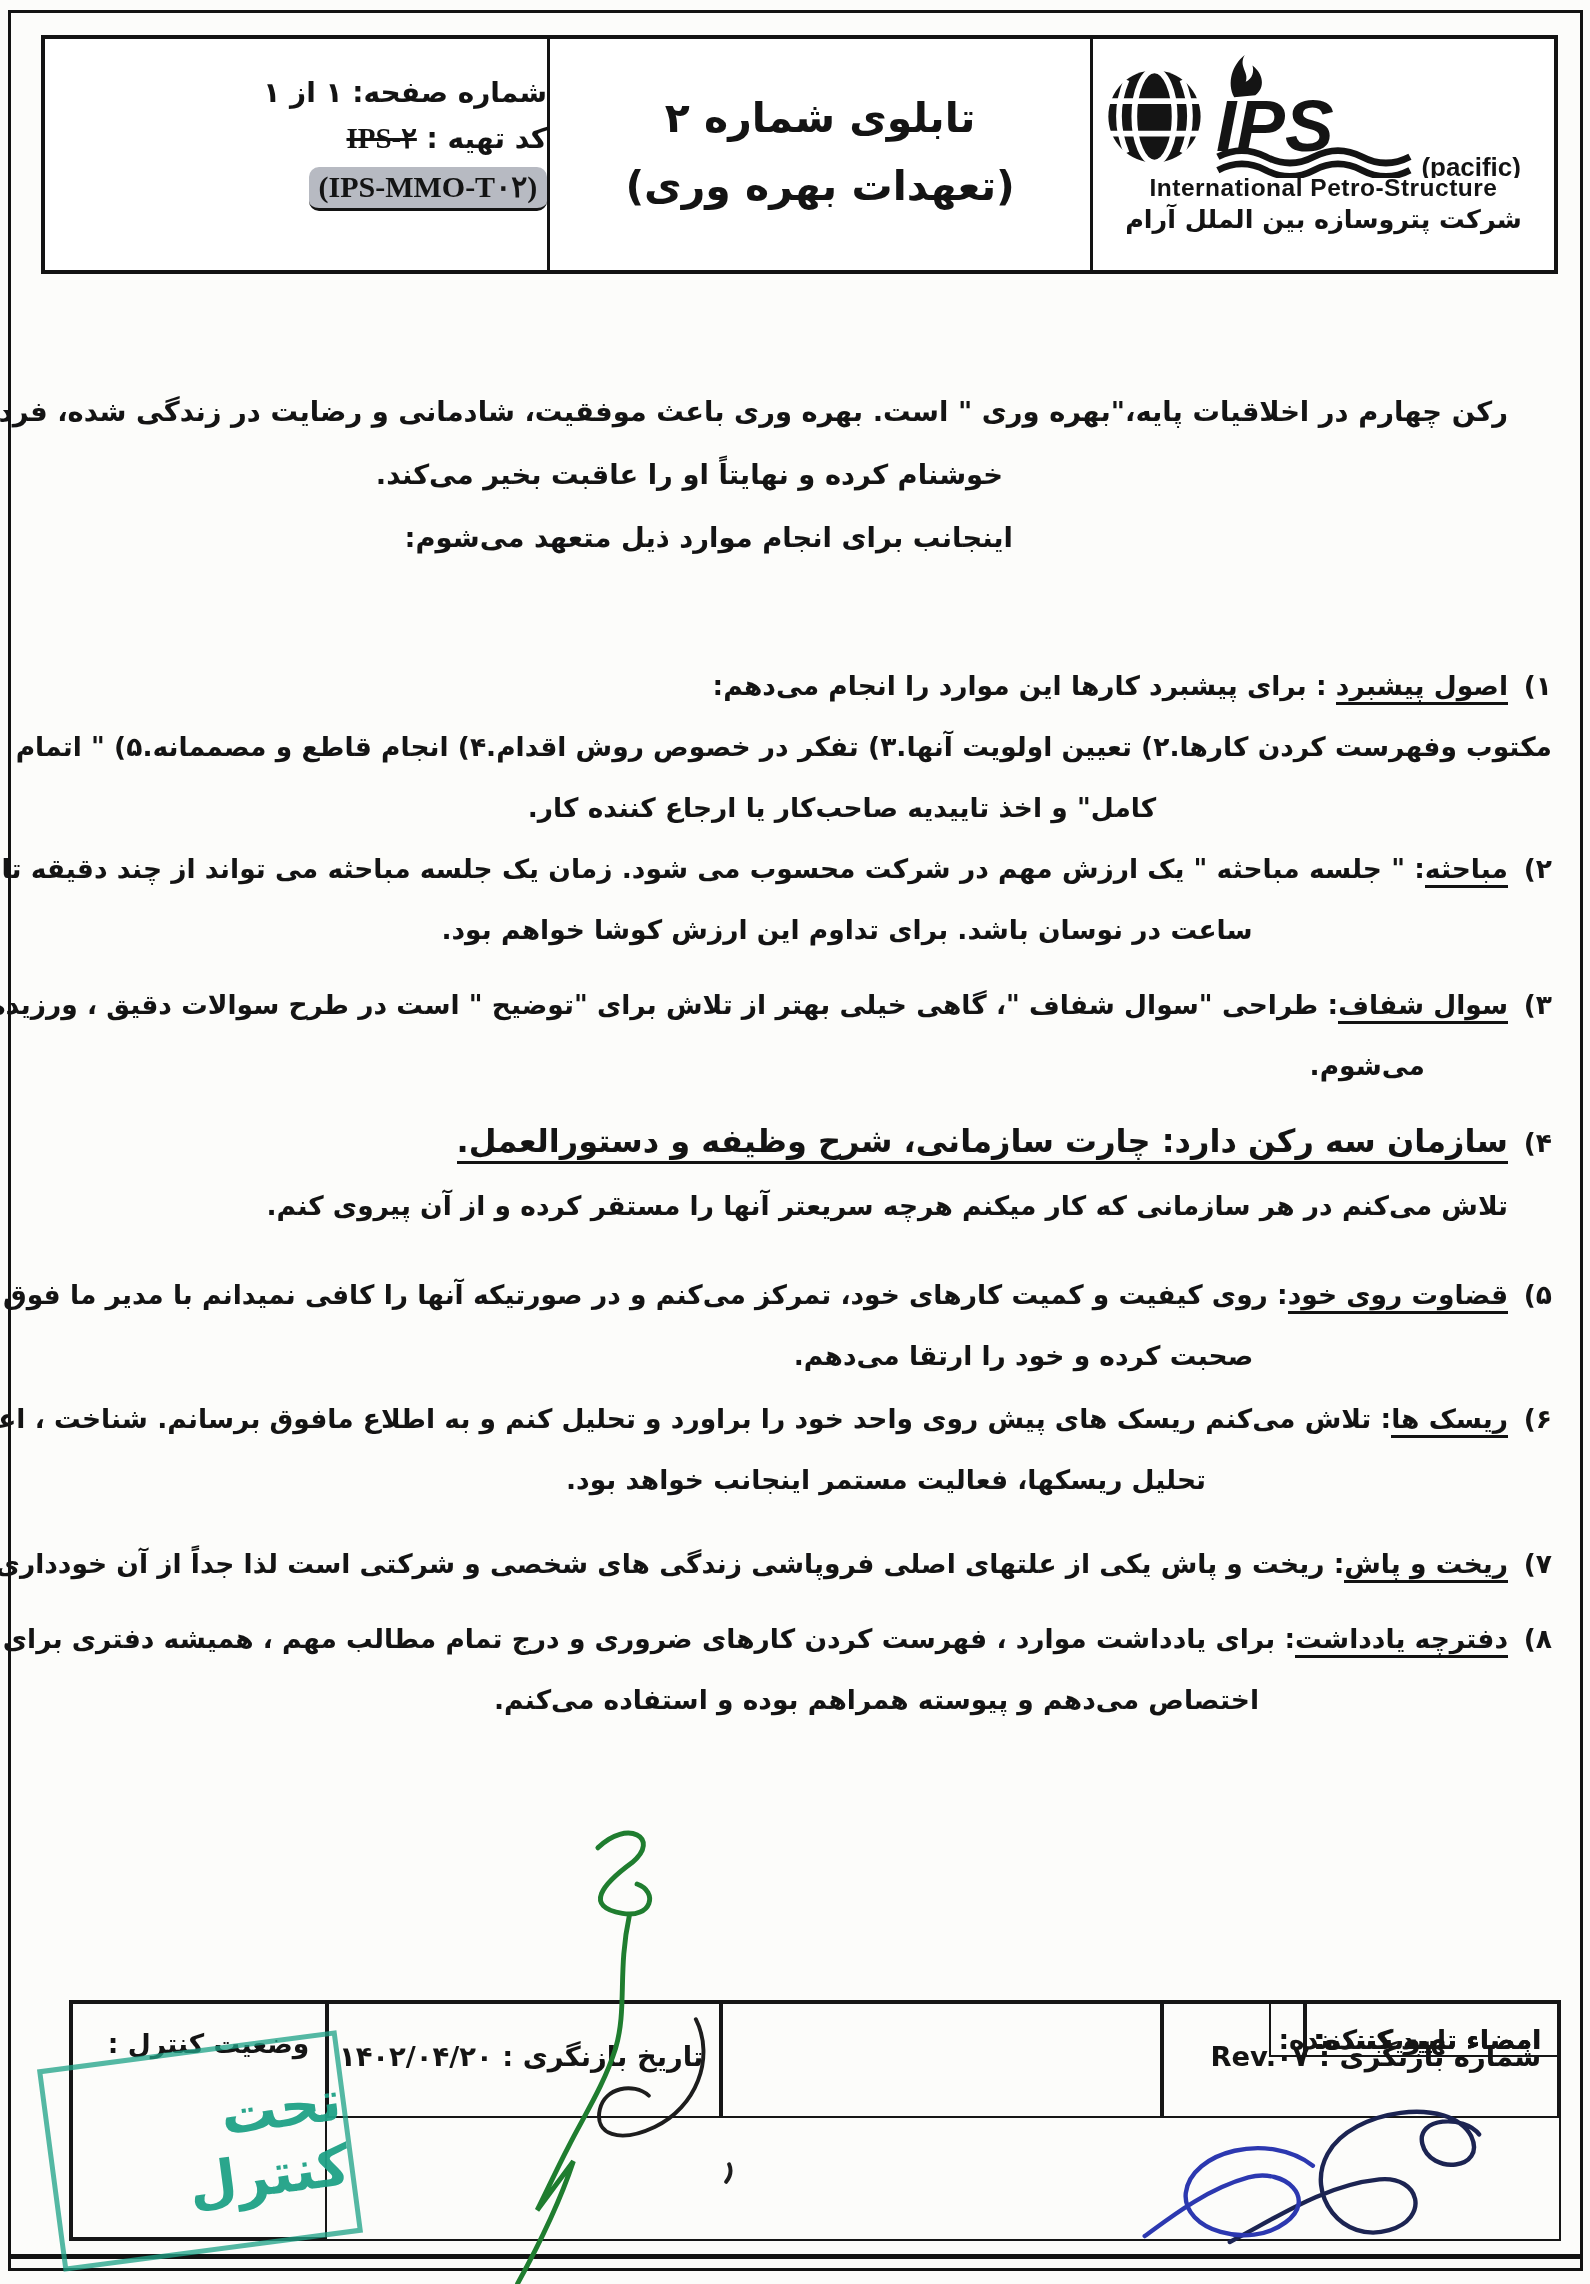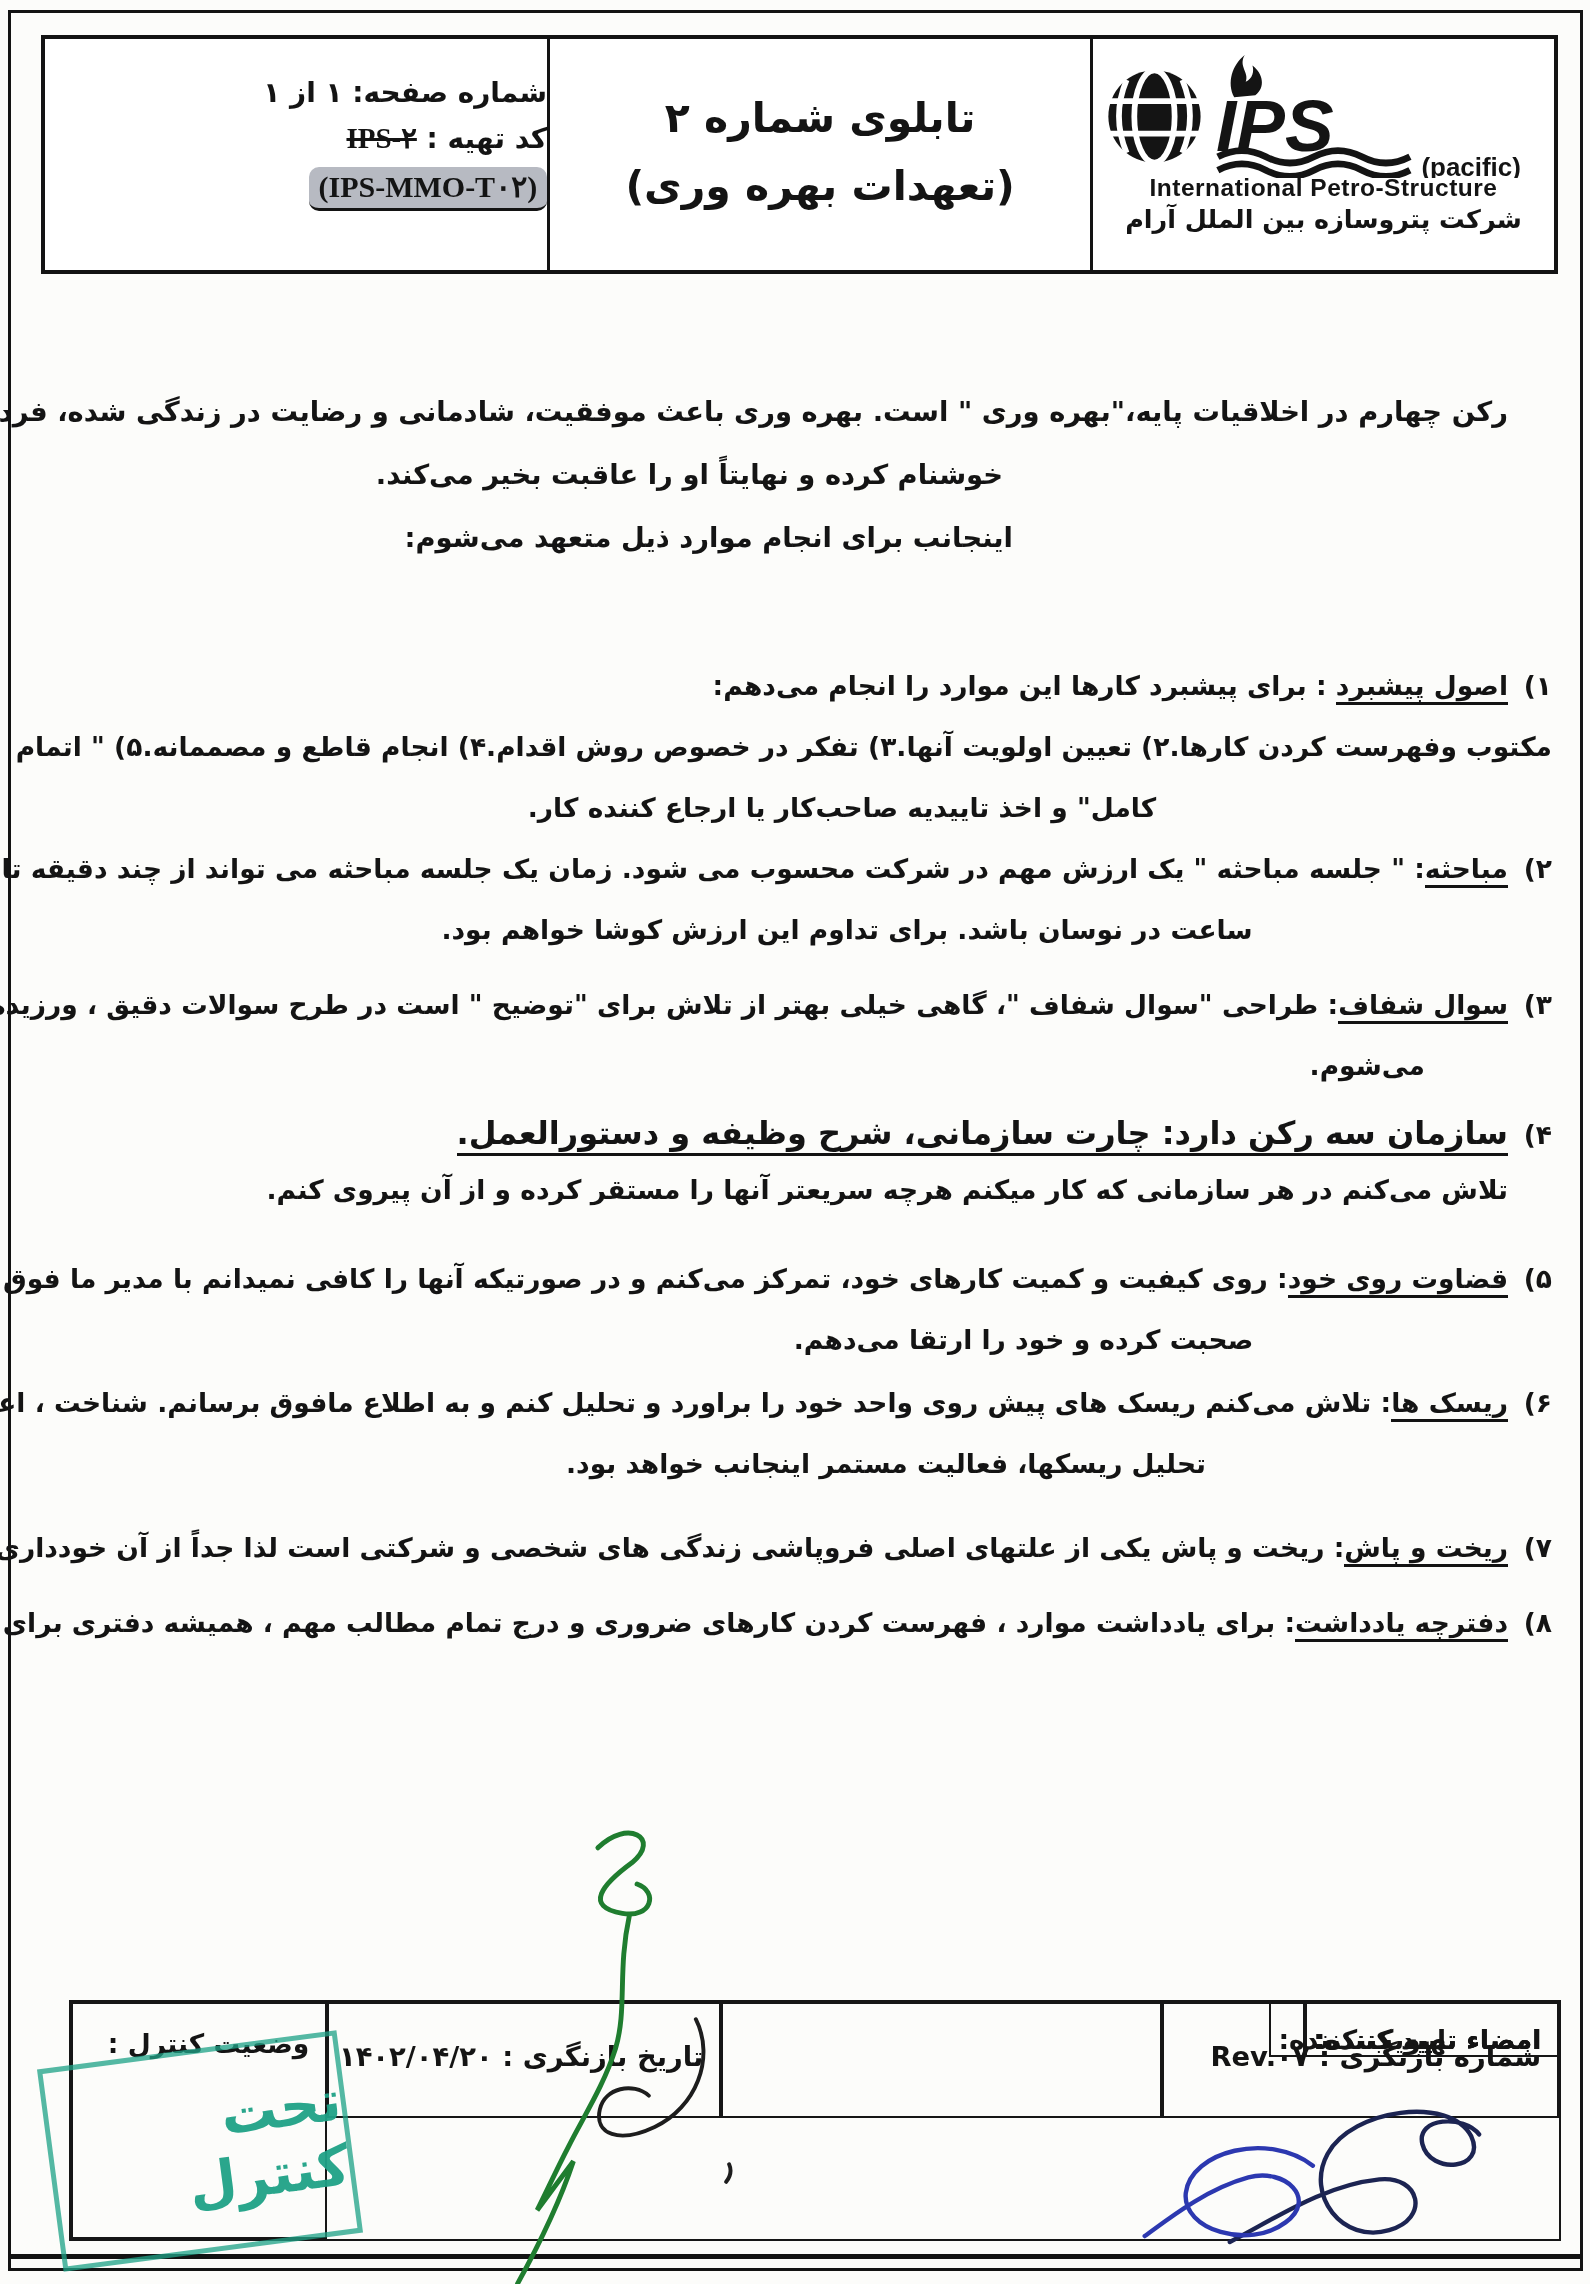--- a/index.html
+++ b/index.html
@@ -34,21 +34,21 @@
   .pr30{padding-left:0;padding-right:29px;}
   .pr545{padding-right:534px;}
   .pr535{padding-right:524px;}
 
   .list{position:absolute;left:44px;right:39px;top:655px;direction:rtl;font-size:26.5px;font-weight:700;}
   .item{margin:0;}
   .iline{line-height:61px;text-align:right;white-space:nowrap;}
   .num{display:inline-block;margin-left:15.7px;}
   .term{border-bottom:3.4px solid #131313;padding-bottom:1px;}
   .term.big{font-size:32px;border-bottom:3.9px solid #131313;}
-  .first.bigline{line-height:48px;}
+  .first.bigline{line-height:64px;}
   .cpl100{text-align:center;padding-left:98px;}
   .cpl90{text-align:center;padding-left:88px;}
   .cpl180{text-align:center;padding-left:176px;}
   .cpl200{text-align:center;padding-left:196px;}
   .cpl160{text-align:center;padding-left:157px;}
   .cpl460{text-align:center;padding-left:451px;}
   .rpr130{padding-right:127px;}
   .rpr45{padding-right:44px;}
   .mb0{margin-bottom:0;} .mb14{margin-bottom:13.7px;} .mb28{margin-bottom:27.4px;} .mb2{margin-bottom:2px;} .mb24{margin-bottom:23.5px;}
 
@@ -168,20 +168,21 @@
     <div class="item mb14">
       <div class="iline first">
         <span class="num">۷)</span><span class="term">ریخت و پاش</span><span>: ریخت و پاش یکی از علتهای اصلی فروپاشی زندگی های شخصی و شرکتی است لذا جداً از آن خودداری</span>
       </div>
     </div>
 
     <div class="item">
       <div class="iline first">
         <span class="num">۸)</span><span class="term">دفترچه یادداشت</span><span>: برای یادداشت موارد ، فهرست کردن کارهای ضروری و درج تمام مطالب مهم ، همیشه دفتری برای خود</span>
       </div>
+      <div class="iline cpl160">اختصاص می‌دهم و پیوسته همراهم بوده و استفاده می‌کنم.</div>
     </div>
   </div>
 
   <div class="ftable">
     <div class="fcell">شماره بازنگری : Rev.۰۷</div>
     <div class="fcell"></div>
     <div class="fcell">تاریخ بازنگری : ۱۴۰۲/۰۴/۲۰</div>
     <div class="fcell ctrl">وضعیت کنترل :</div>
     <div class="fcell sig">امضاء تهیه کننده:</div>
     <div class="fcell sig">امضاء تایید کننده:</div>

